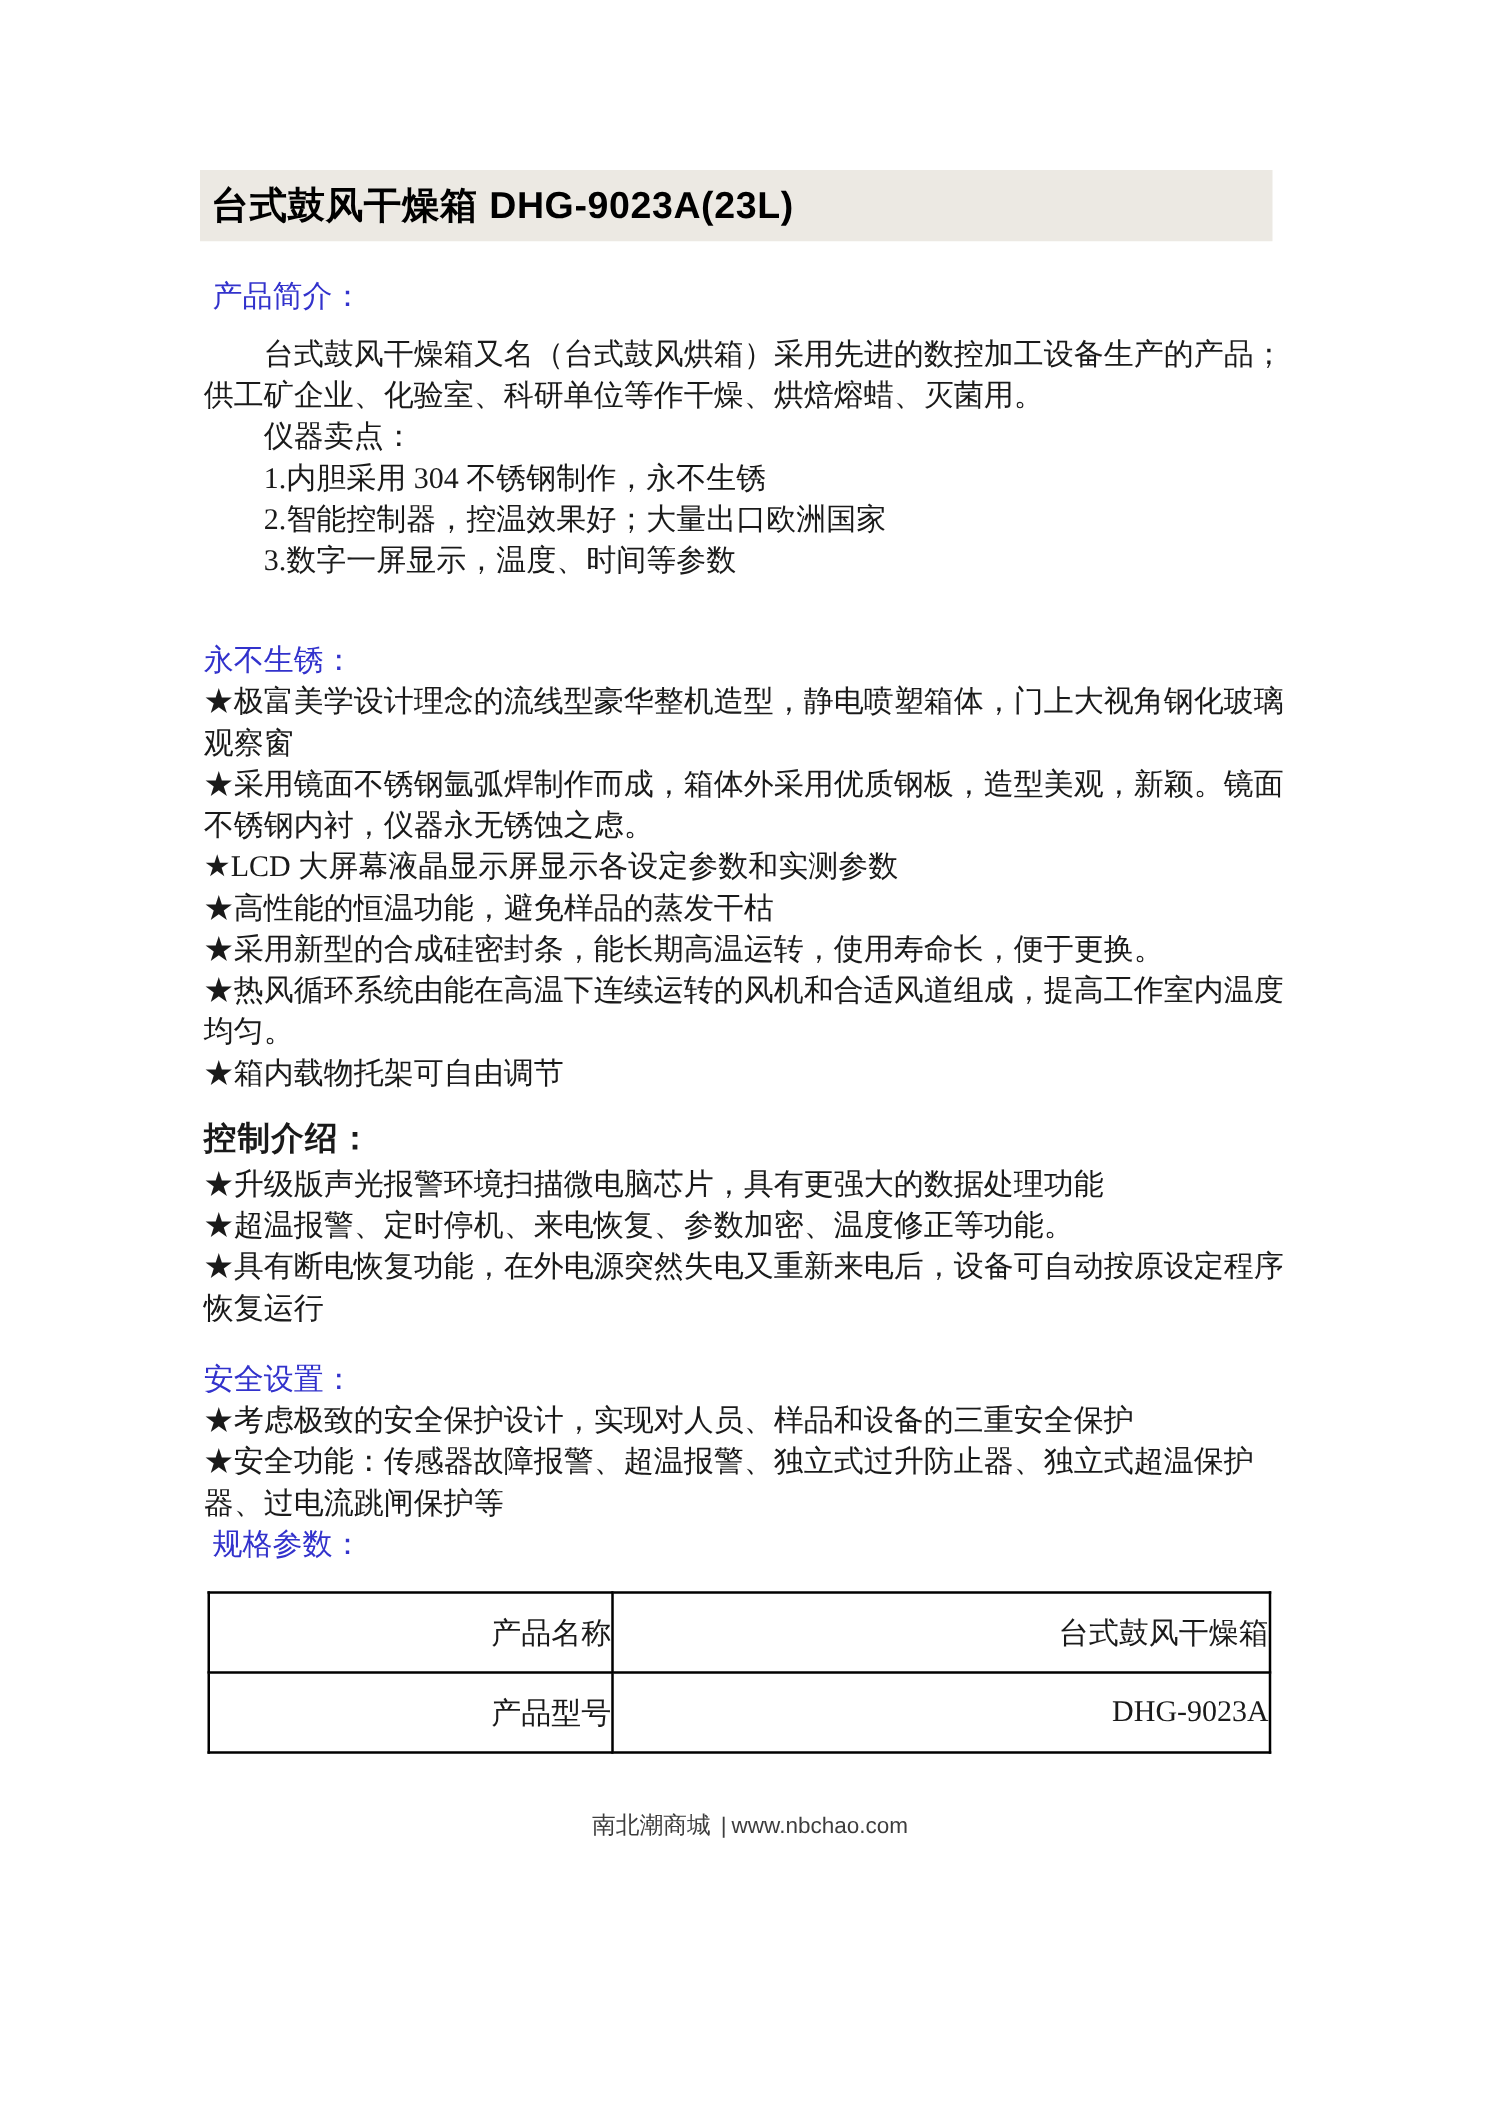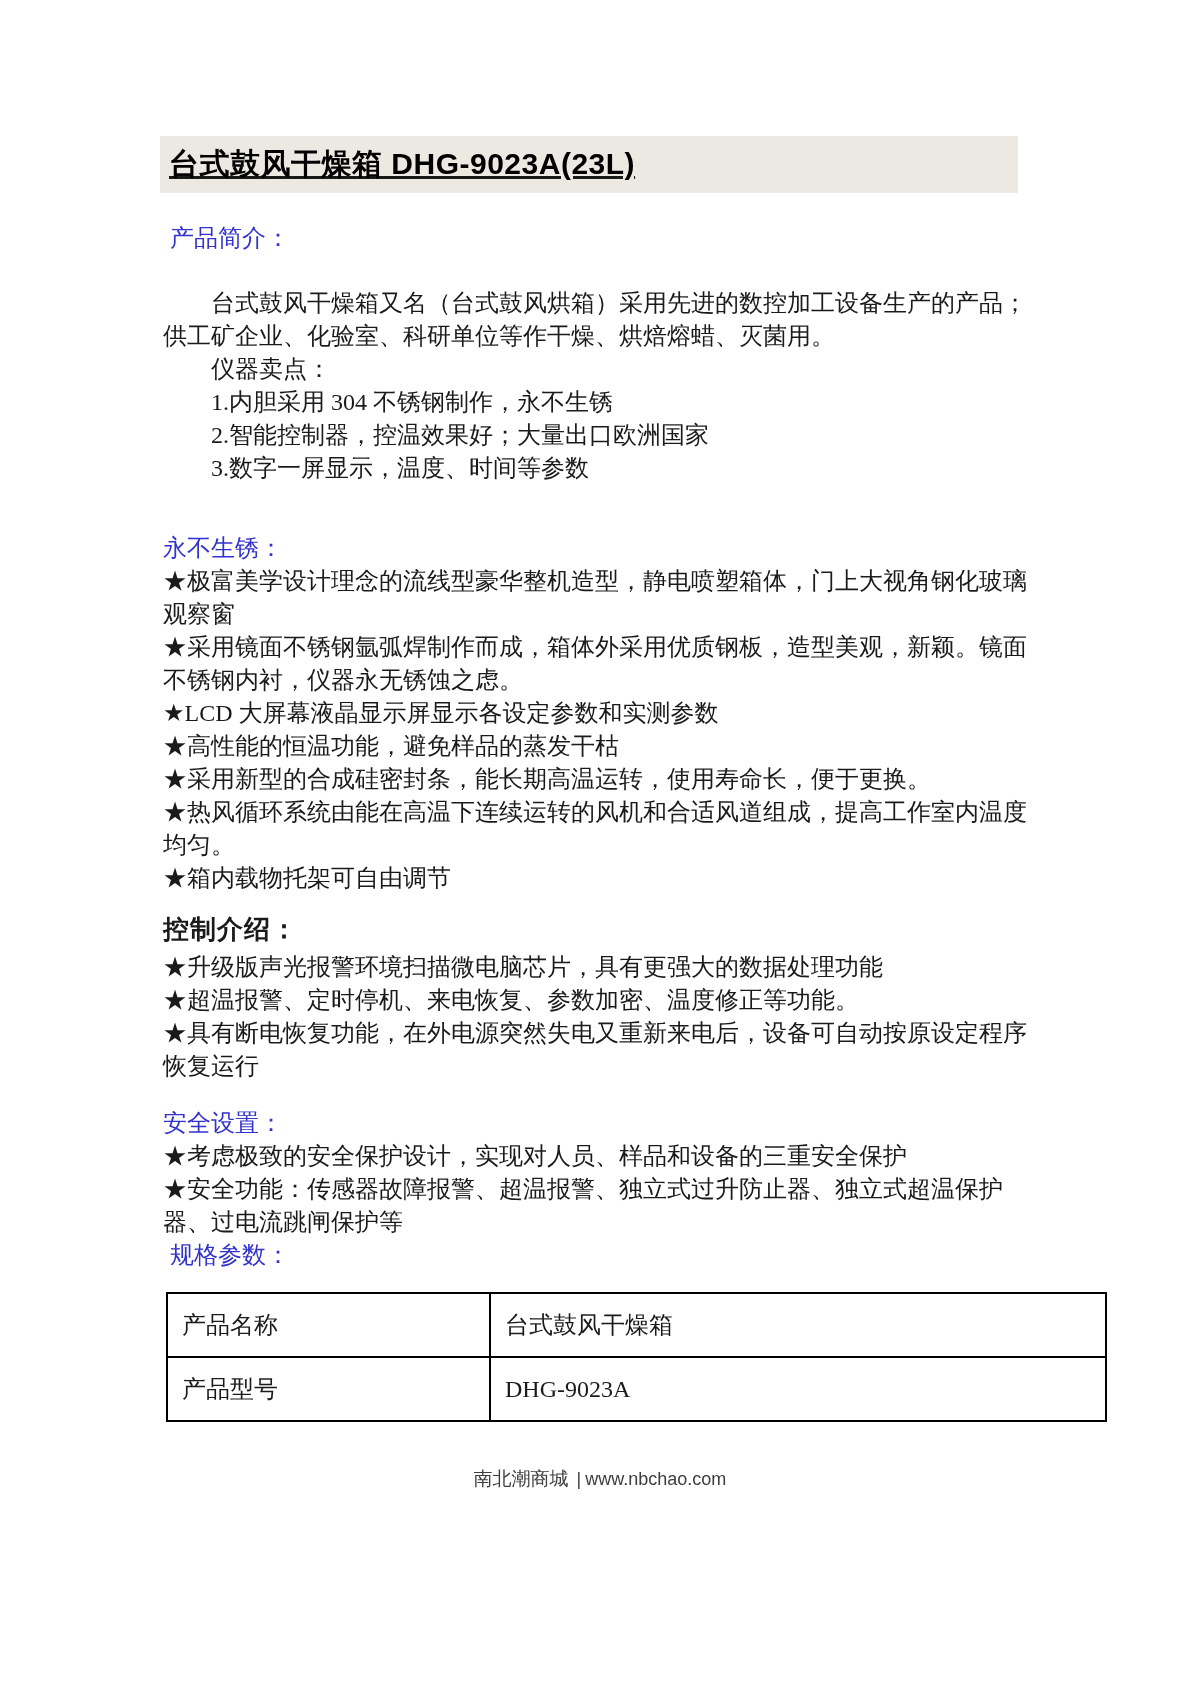--- a/index.html
+++ b/index.html
@@ -21,21 +21,20 @@
     color: var(--body-text);
   }
   .title-bar {
     margin: 136px 0 0 160px;
     width: 858px;
     height: 57px;
     background: var(--title-bg);
     display: flex;
     align-items: center;
     padding-left: 9px;
-    text-decoration: underline;
   }
   .title-bar h1 {
     font-family: "Liberation Sans", "DejaVu Sans", sans-serif;
     font-size: 30px;
     font-weight: bold;
     color: #000000;
     letter-spacing: 0.5px;
     white-space: nowrap;
   }
   .content {
@@ -44,37 +43,38 @@
     font-size: 24px;
     line-height: 33px;
   }
   .blue-heading {
     color: var(--heading-blue);
     font-size: 24px;
     line-height: 33px;
   }
   .sp-indent { padding-left: 7px; }
   .intro-heading { margin-top: 29px; }
-  .intro-para { margin-top: 32px; text-indent: 2em; }
+  .intro-para { margin-top: 13px; text-indent: 2em; }
   .indent2 { text-indent: 2em; }
   .features-heading { margin-top: 47px; }
   .control-heading {
     margin-top: 14px;
     font-size: 26px;
     line-height: 42px;
     color: var(--body-text);
     letter-spacing: 1px;
   }
   .control-first { margin-top: 10px; }
   .safety-heading { margin-top: 24px; }
   .specs-table {
     margin: 20px 0 0 166px;
     border-collapse: collapse;
-    width: 941px;
+    width: 851px;
     table-layout: fixed;
+    text-align: right;
   }
   .specs-table td {
     border: 2px solid var(--table-border);
     height: 64px;
     font-size: 24px;
     padding-left: 14px;
     vertical-align: middle;
     white-space: nowrap;
     overflow: hidden;
   }

